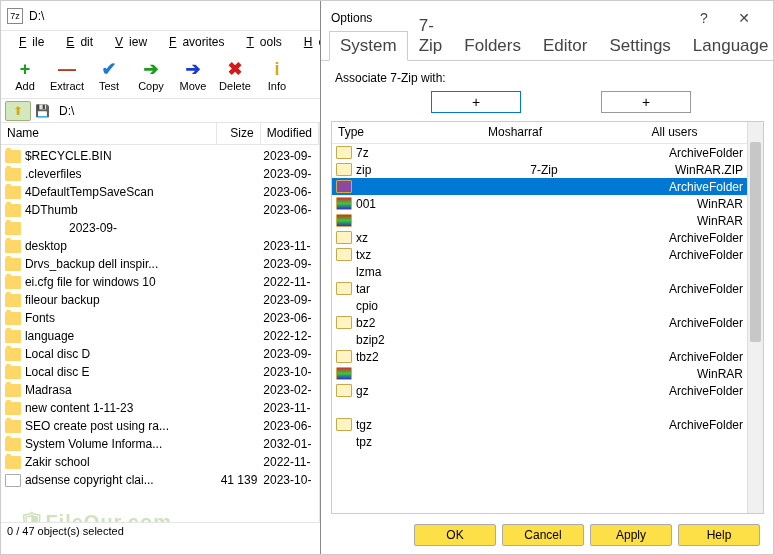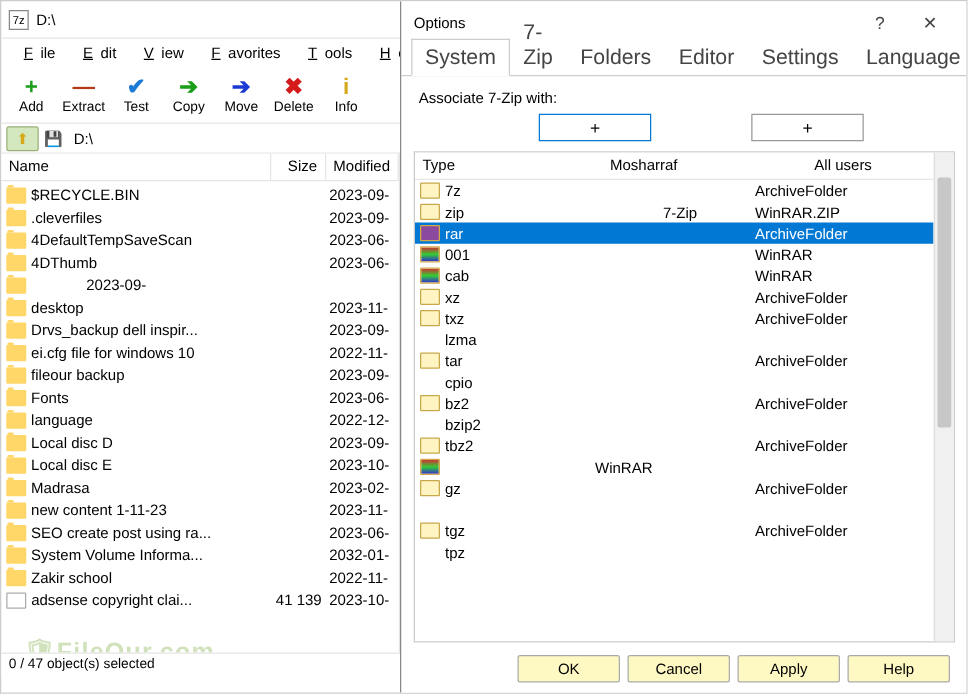--- a/index.html
+++ b/index.html
@@ -58,25 +58,25 @@
 .arow{display:flex;height:17px;align-items:center;padding:0 4px}
 .arow.selected{background:#0078d4;color:#fff}
 .arow .aicon{width:16px;height:13px;margin-right:4px;background:#ffe499;border:1px solid #d4a94a;border-radius:1px;flex-shrink:0}
 .arow .aicon.rar{background:#8b4a9e}
 .arow .aicon.zip{background:#fff4c2;border-color:#c7a84a}
 .arow .aicon.iso{background:#f5e9b8}
 .arow .aicon.cab{background:linear-gradient(#c33,#3c3,#33c)}
 .arow .aicon.none{background:transparent;border:none}
 .arow .atype{width:128px}
 .arow .amo{width:120px;text-align:center}
-.arow .aall{flex:1;text-align:left}
+.arow .aall{flex:1;text-align:right}
 .assoc-scroll{width:16px;background:#f0f0f0;border-left:1px solid #ddd;position:relative}
 .assoc-scroll .thumb{position:absolute;left:2px;right:2px;top:20px;height:200px;background:#c7c7c7;border-radius:2px}
 .dlg-btns{height:42px;display:flex;align-items:center;justify-content:flex-end;gap:6px;padding:0 14px}
-.dlg-btn{width:82px;height:22px;border:1px solid #aaa;background:#fef9c3;display:flex;align-items:center;justify-content:center;border-radius:2px}
+.dlg-btn{width:82px;height:22px;border:1px solid #aaa;background:#fde047;display:flex;align-items:center;justify-content:center;border-radius:2px}
 .pathdrop{position:absolute;right:4px;top:104px;width:16px;height:20px;display:flex;align-items:center;justify-content:center;color:#555}
 </style>
 </head>
 <body>
 
 <div class="titlebar">
   <div class="app-icon">7z</div>
   <div class="title">D:\</div>
   <div class="winbtns">
     <div>—</div>
@@ -296,33 +296,31 @@
             <div class="aall">ArchiveFolder</div>
           </div>
           <div class="arow">
             <div class="aicon zip"></div>
             <div class="atype">zip</div>
             <div class="amo">7-Zip</div>
             <div class="aall">WinRAR.ZIP</div>
           </div>
           <div class="arow selected">
             <div class="aicon rar"></div>
-            <div class="atype">rar</div>
             <div class="amo"></div>
             <div class="aall">ArchiveFolder</div>
           </div>
           <div class="arow">
             <div class="aicon cab"></div>
             <div class="atype">001</div>
             <div class="amo"></div>
             <div class="aall">WinRAR</div>
           </div>
           <div class="arow">
             <div class="aicon cab"></div>
-            <div class="atype">cab</div>
             <div class="amo"></div>
             <div class="aall">WinRAR</div>
           </div>
           <div class="arow">
             <div class="aicon zip"></div>
             <div class="atype">xz</div>
             <div class="amo"></div>
             <div class="aall">ArchiveFolder</div>
           </div>
           <div class="arow">

